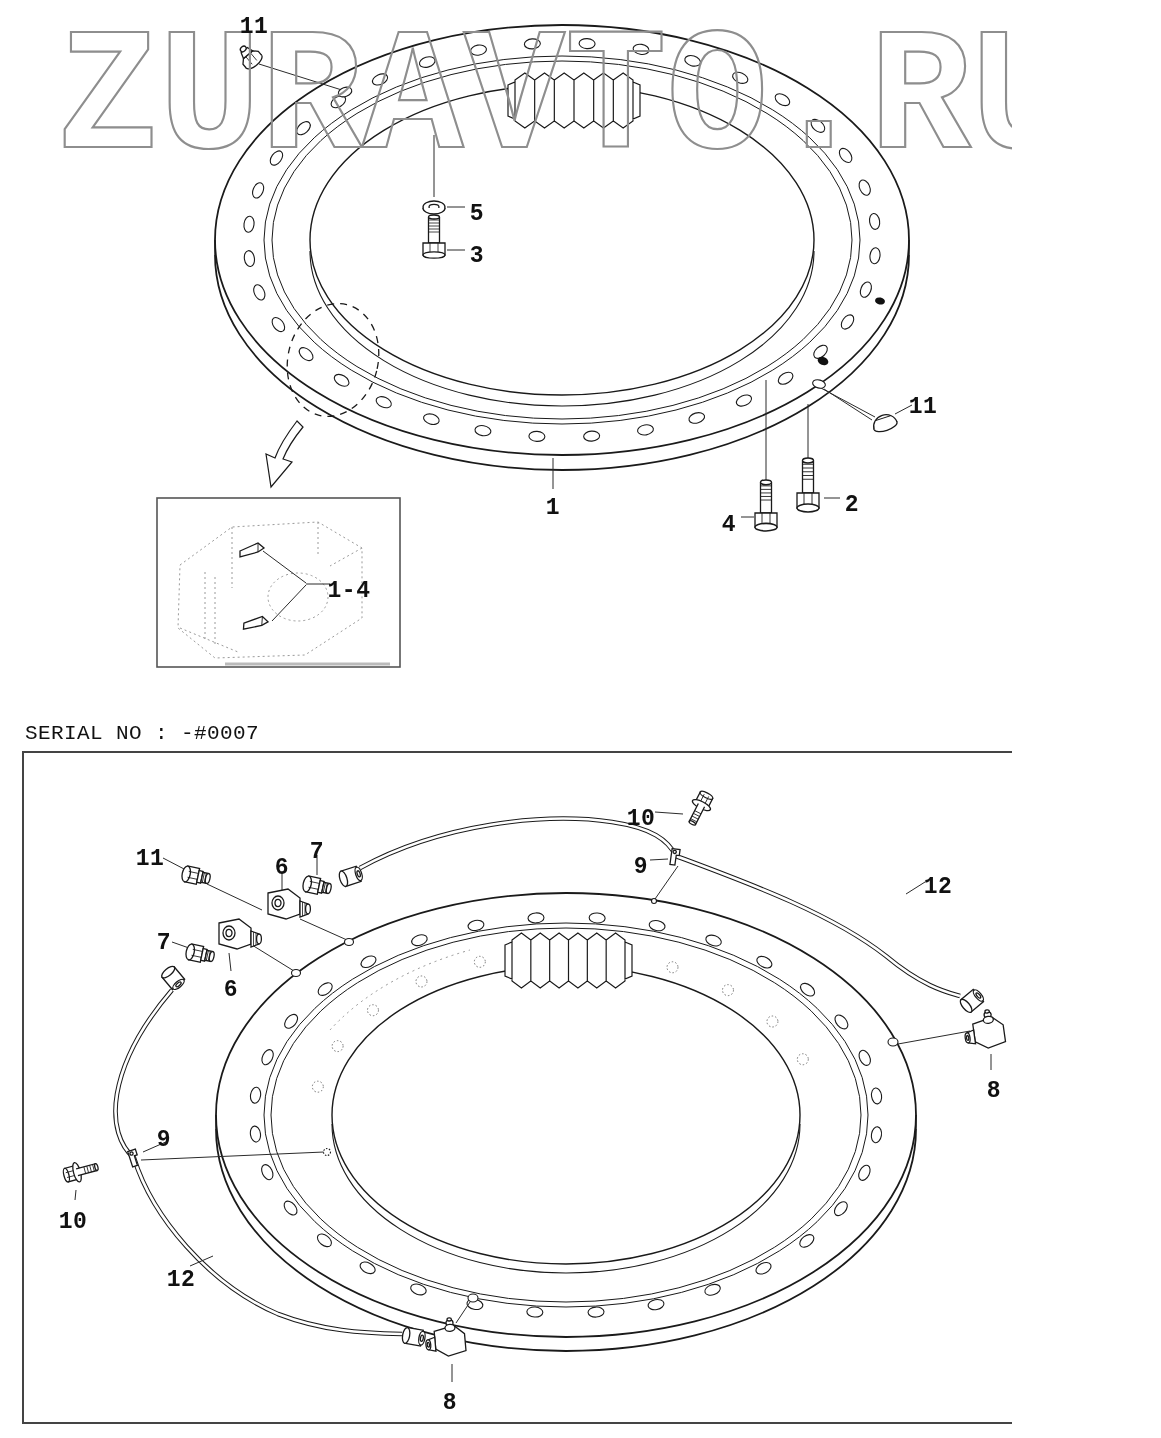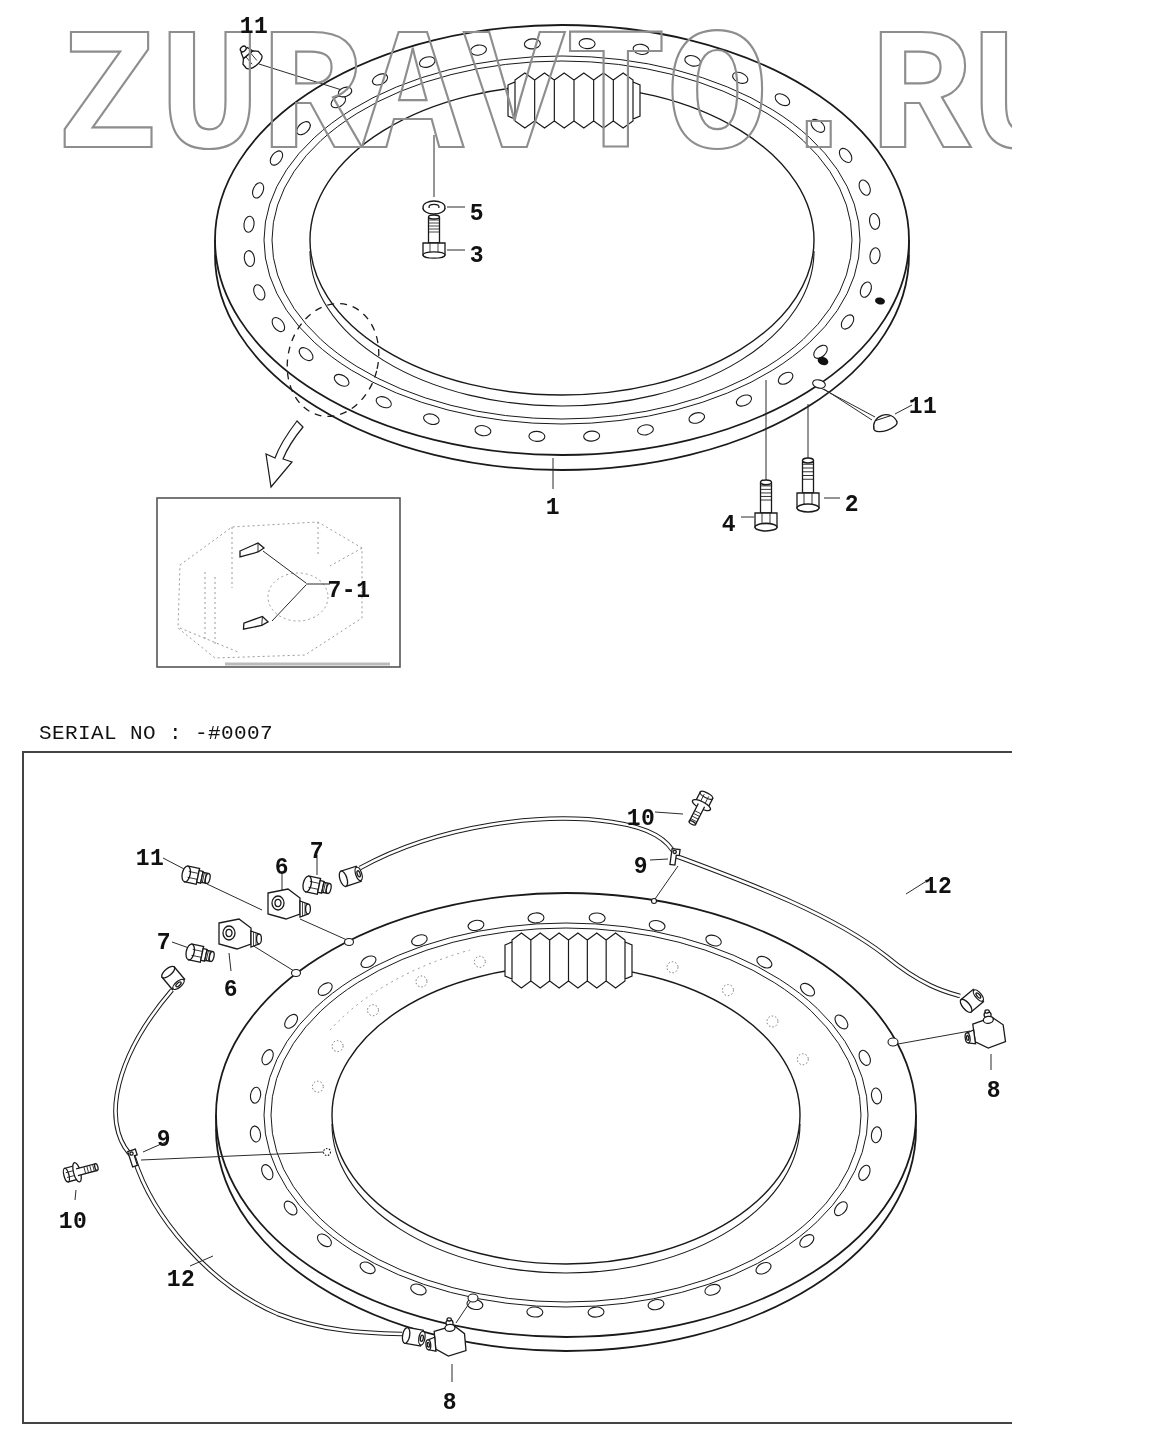--- a/index.html
+++ b/index.html
@@ -2,21 +2,21 @@
 <html style="--bg: #ffffff;"><head>
 <meta charset="utf-8">
 <style>
   html,body{margin:0;padding:0;background:#fff;}
   .canvas{position:relative;width:1012px;height:1438px;background:var(--bg,#fff);
           font-family:Liberation Mono, monospace;overflow:hidden;text-align:right;}
   svg{position:absolute;left:0;top:0;}
   .callout{position:absolute;transform:translate(-50%,-50%);font-size:23px;font-weight:600;
            color:#111;letter-spacing:.5px;white-space:nowrap;margin-top:7px;}
   .serial{position:absolute;left:25px;top:722px;font-size:21px;font-weight:500;color:#111;
-          letter-spacing:.4px;margin-left:14px;}
+          letter-spacing:.4px;}
   .wm{font-weight:700;}
 </style>
 </head>
 <body>
 
 <div class="canvas">
 
 <svg width="1161" height="1438" viewBox="0 0 1161 1438" stroke="#1a1a1a" fill="none" stroke-width="1.3">
 
   <defs>
@@ -321,21 +321,21 @@
 
 <div class="serial">SERIAL NO : -#0007</div>
 
 <div class="callout" style="left:254px;top:20px">11</div>
 <div class="callout" style="left:477px;top:207px">5</div>
 <div class="callout" style="left:477px;top:249px">3</div>
 <div class="callout" style="left:553px;top:501px">1</div>
 <div class="callout" style="left:729px;top:518px">4</div>
 <div class="callout" style="left:852px;top:498px">2</div>
 <div class="callout" style="left:923px;top:400px">11</div>
-<div class="callout" style="left:349px;top:584px">7-1</div>
+<div class="callout" style="left:349px;top:584px">1-4</div>
 
 <div class="callout" style="left:641px;top:812px">10</div>
 <div class="callout" style="left:641px;top:860px">9</div>
 <div class="callout" style="left:938px;top:880px">12</div>
 <div class="callout" style="left:994px;top:1084px">8</div>
 <div class="callout" style="left:150px;top:852px">11</div>
 <div class="callout" style="left:282px;top:861px">6</div>
 <div class="callout" style="left:317px;top:845px">7</div>
 <div class="callout" style="left:164px;top:936px">7</div>
 <div class="callout" style="left:231px;top:983px">6</div>

